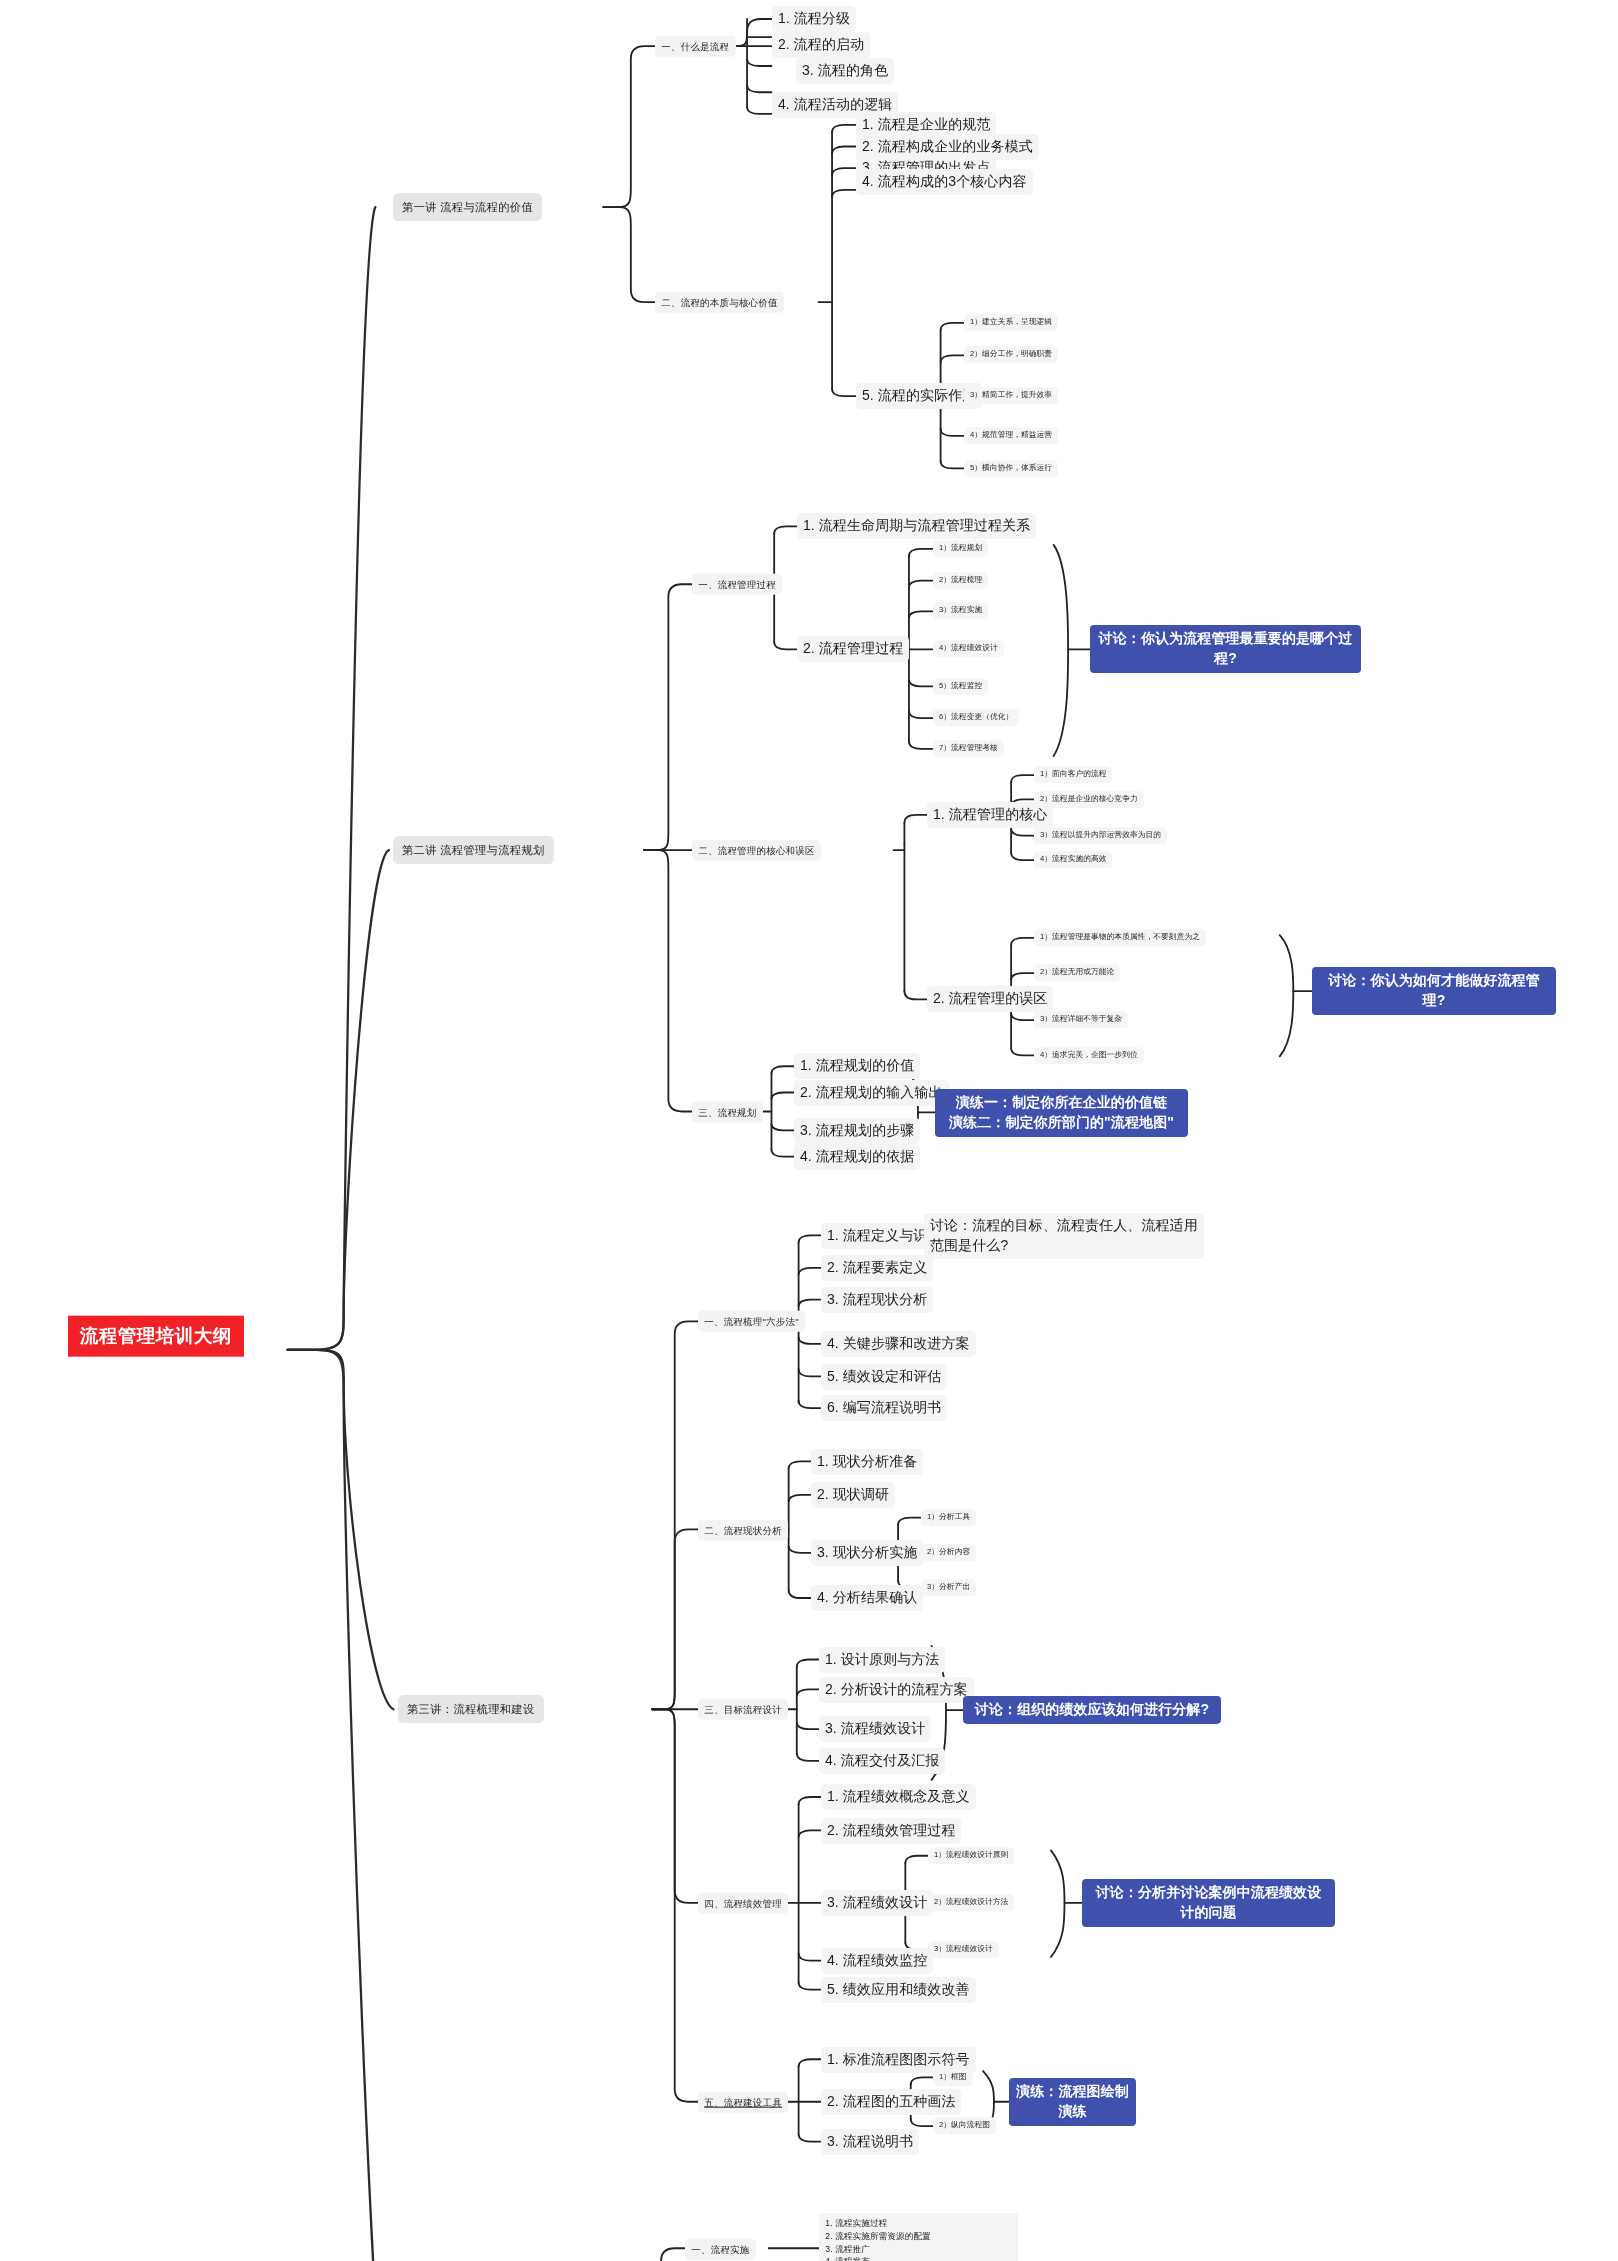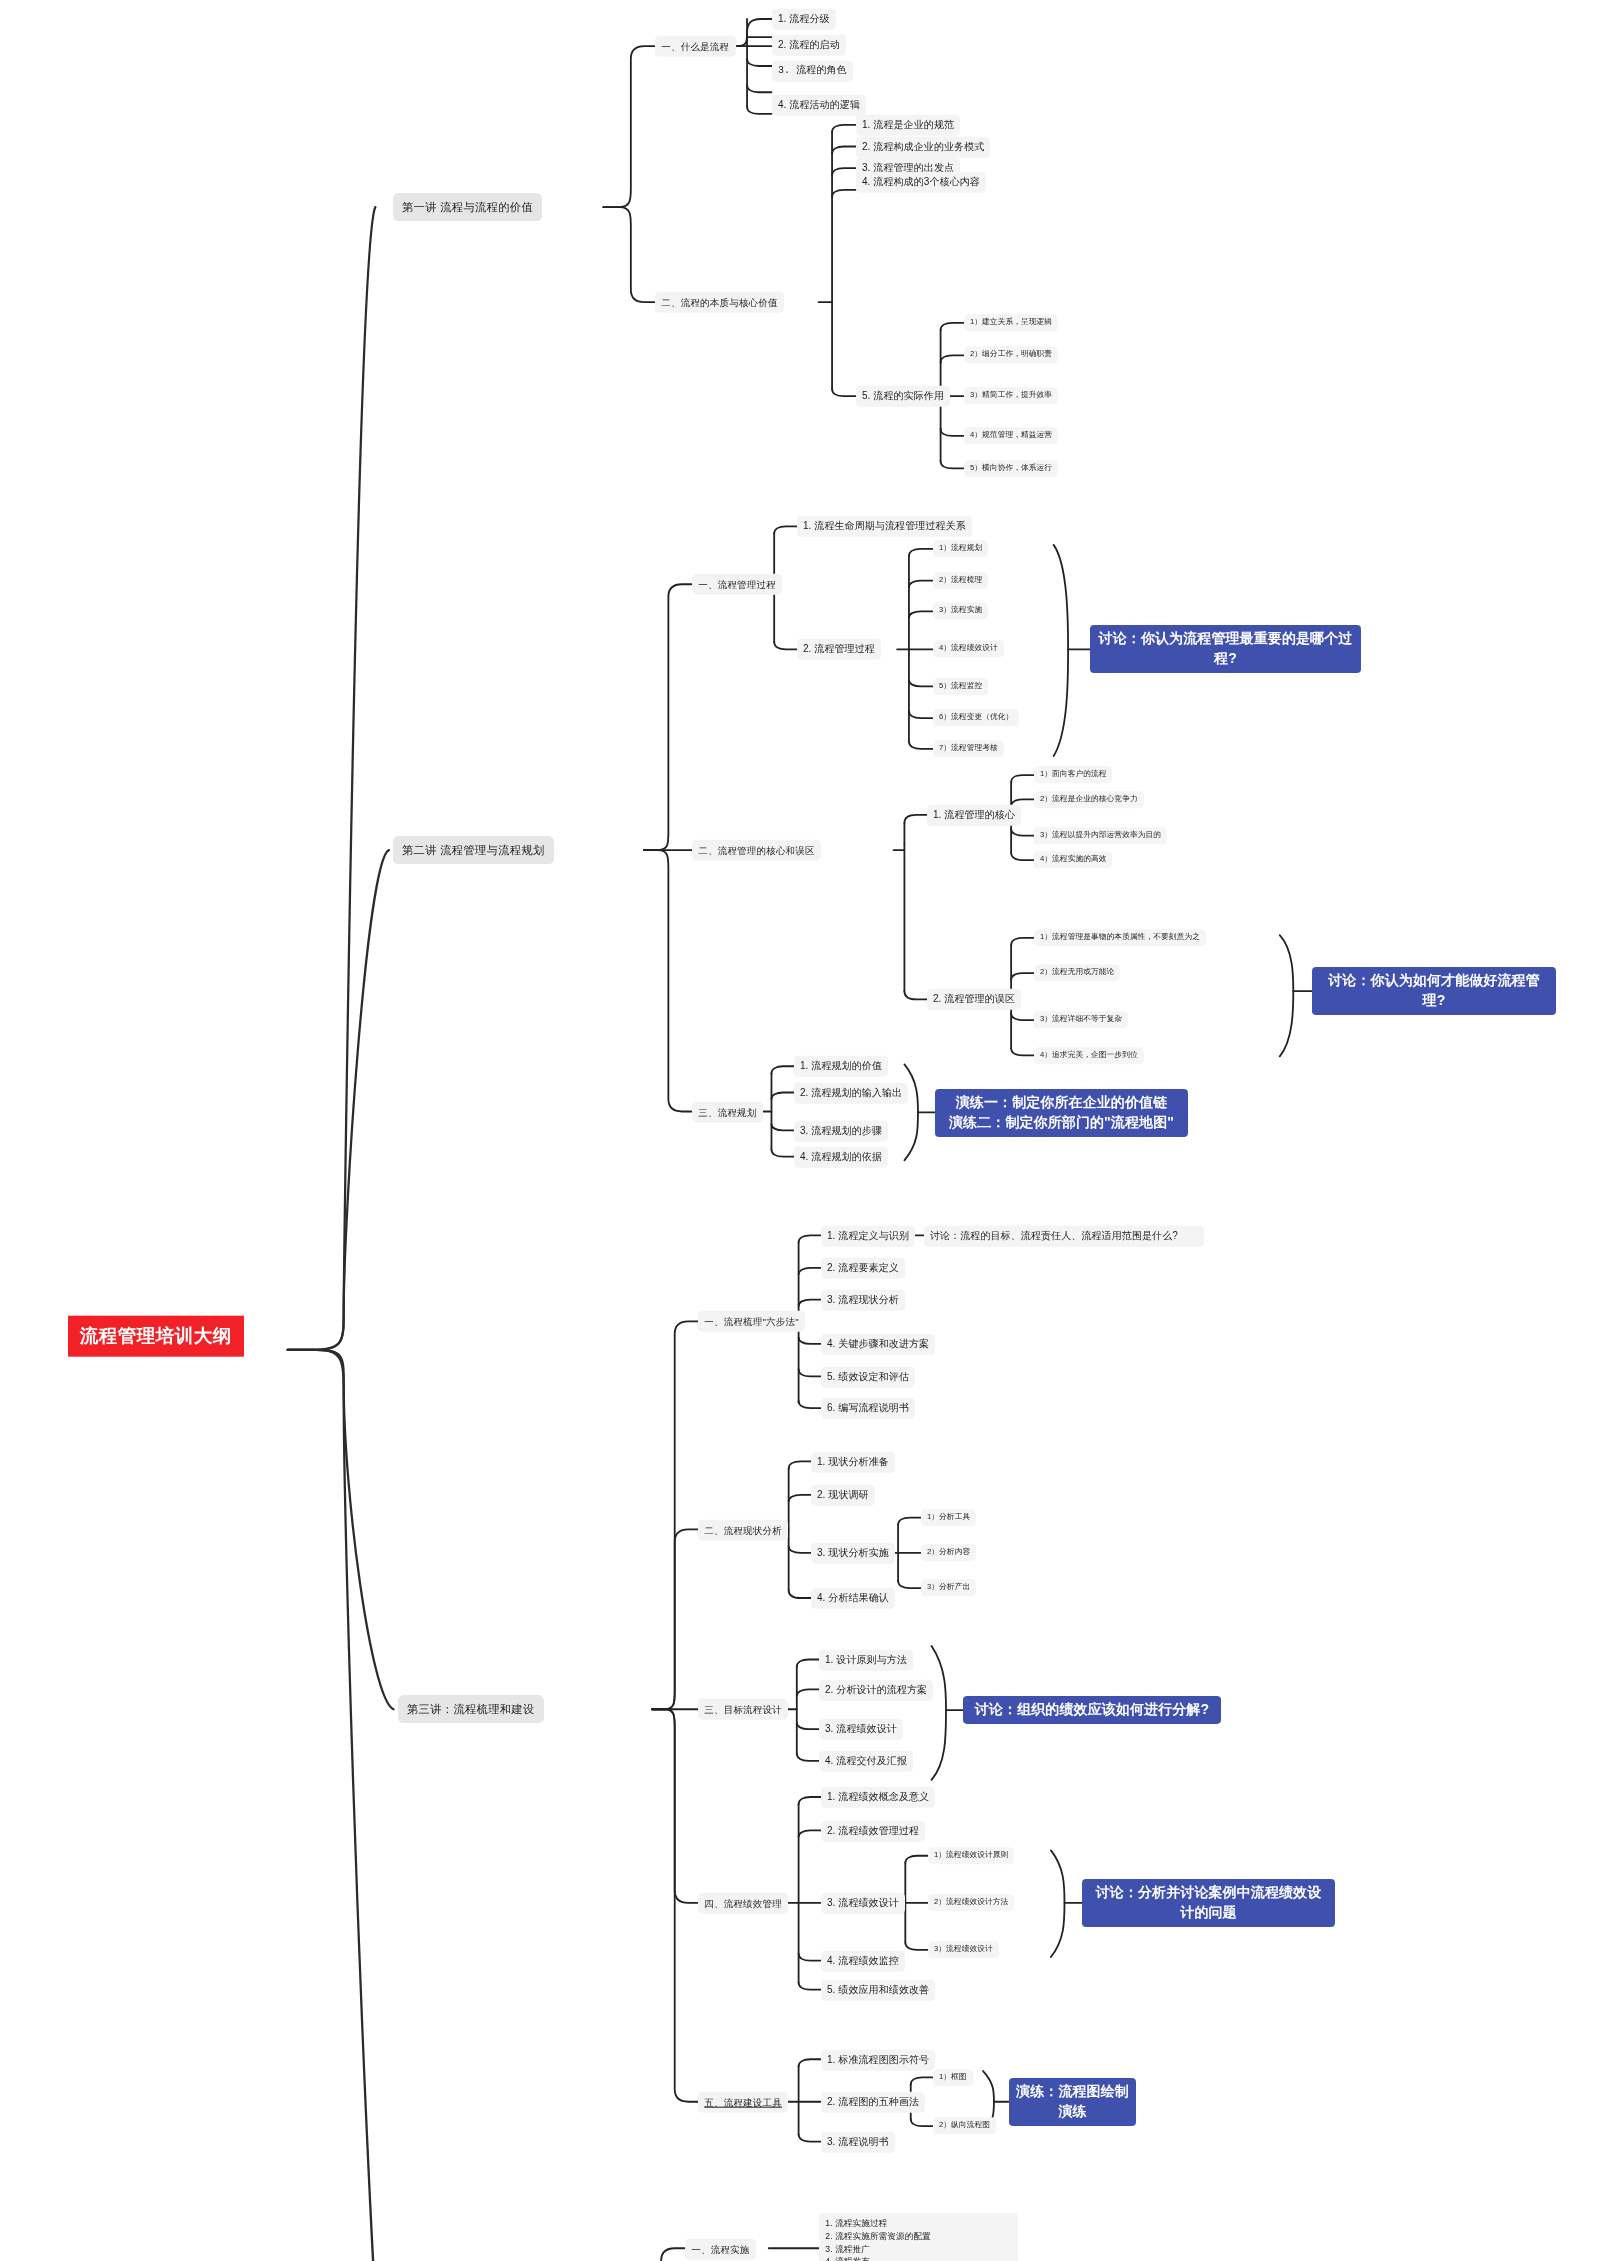--- a/index.html
+++ b/index.html
@@ -49,21 +49,21 @@
     letter-spacing:0.3px;
   }
   .lvl2{
     background:#f3f3f3;
     font-size:9.5px;
     padding:3.6px 6.3px;
     letter-spacing:0.2px;
   }
   .lvl3{
     background:#f4f4f4;
-    font-size:10px;
+    font-size:14px;
   }
   .lvl4{
     background:#f5f5f5;
     font-size:7.7px;
   }
   .blue{
     background:#3f51ad;
     color:#ffffff;
     font-weight:bold;
     border-radius:4.1px;
@@ -265,21 +265,21 @@
     </g>
   </svg>
 
   <div class="node lvl0" style="left:68px;top:1336px;transform:translateY(-50%);">流程管理培训大纲</div>
 
   <div class="node lvl1" style="left:393px;top:207px;transform:translateY(-50%);">第一讲  流程与流程的价值</div>
 
   <div class="node lvl2" style="left:655px;top:46px;transform:translateY(-50%);">一、什么是流程</div>
   <div class="node lvl3" style="left:772px;top:19px;transform:translateY(-50%);">1. 流程分级</div>
   <div class="node lvl3" style="left:772px;top:45px;transform:translateY(-50%);">2. 流程的启动</div>
-  <div class="node lvl3" style="left:772px;top:71px;transform:translateY(-50%);font-family:Liberation Mono, monospace;">3. 流程的角色</div>
+  <div class="node lvl3" style="left:796px;top:71px;transform:translateY(-50%);">3. 流程的角色</div>
   <div class="node lvl3" style="left:772px;top:105px;transform:translateY(-50%);">4. 流程活动的逻辑</div>
 
   <div class="node lvl2" style="left:655px;top:302px;transform:translateY(-50%);">二、流程的本质与核心价值</div>
   <div class="node lvl3" style="left:856px;top:125px;transform:translateY(-50%);">1. 流程是企业的规范</div>
   <div class="node lvl3" style="left:856px;top:147px;transform:translateY(-50%);">2. 流程构成企业的业务模式</div>
   <div class="node lvl3" style="left:856px;top:168px;transform:translateY(-50%);">3. 流程管理的出发点</div>
   <div class="node lvl3" style="left:856px;top:182px;transform:translateY(-50%);">4. 流程构成的3个核心内容</div>
   <div class="node lvl3" style="left:856px;top:396px;transform:translateY(-50%);">5. 流程的实际作用</div>
 
   <div class="node lvl4" style="left:964px;top:323px;transform:translateY(-50%);">1）建立关系，呈现逻辑</div>

